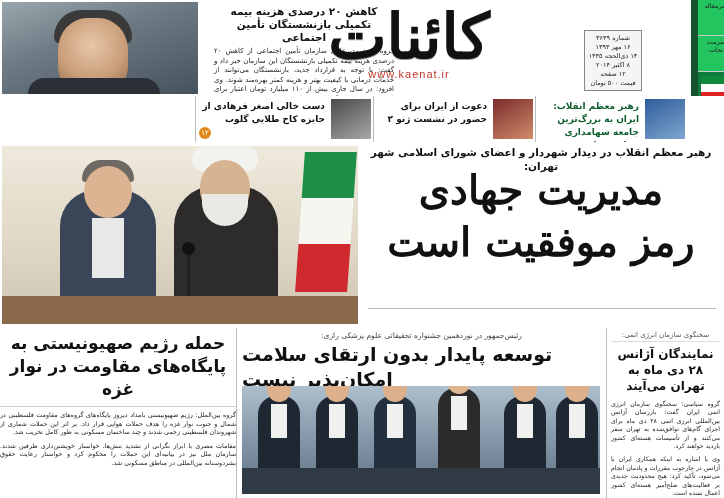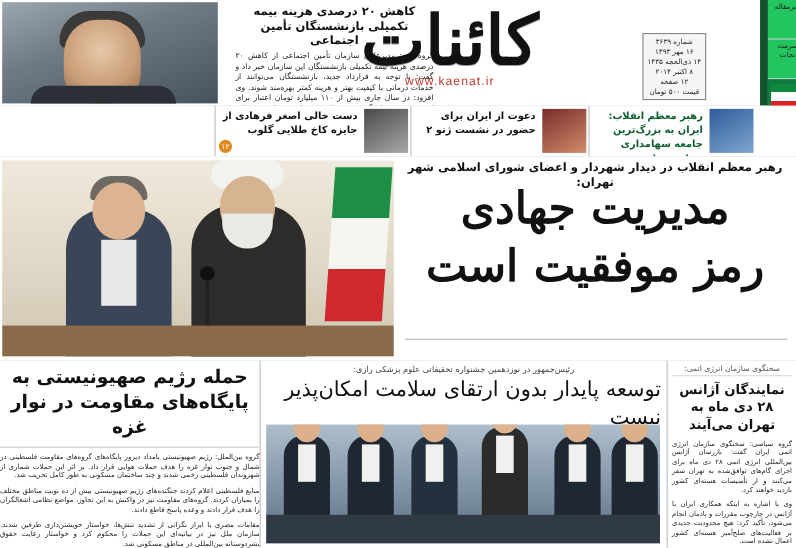--- a/index.html
+++ b/index.html
@@ -159,21 +159,21 @@
   .cr-title{font-size:12px;font-weight:bold;line-height:16px;color:#111;text-align:center;margin-top:4px;}
   .cr-body{font-size:6.2px;line-height:8.4px;color:#222;text-align:justify;margin-top:6px;}
   .cr-body p{margin:0 0 5px 0;}
 
   
   .col-mid{
     position:absolute;right:118px;top:0;width:370px;height:170px;border-left:1px solid #bbb;
     box-sizing:border-box;padding:3px 5px;
   }
   .cm-kicker{font-size:7.5px;color:#444;text-align:center;}
-  .cm-title{font-size:19px;font-weight:normal;color:#111;text-align:right;line-height:25px;margin-top:2px;}
+  .cm-title{font-size:19px;font-weight:bold;color:#111;text-align:left;line-height:25px;margin-top:2px;}
   .cm-photo{position:absolute;left:5px;bottom:4px;width:358px;height:108px;overflow:hidden;background:#cfd6dd;}
   .cmp-bg{position:absolute;inset:0;background:linear-gradient(180deg,#aebecb 0%,#7f93a5 55%,#5d6f80 100%);}
   .cmp-stage{position:absolute;left:0;bottom:0;width:358px;height:26px;background:#2f3a45;}
   .fig{position:absolute;bottom:24px;width:42px;height:74px;border-radius:18px 18px 0 0;background:#1f2733;}
   .fig .h{position:absolute;left:9px;top:-20px;width:24px;height:26px;border-radius:50%;background:#dcb08a;}
   .fig .sh{position:absolute;left:13px;top:8px;width:16px;height:34px;background:#f0f0ee;}
   .f1{left:16px;}
   .f2{left:74px;}
   .f3{left:132px;background:#23303e;}
   .f4{left:196px;height:82px;background:#2b2b2b;}
@@ -317,21 +317,20 @@
           </div>
         <div class="cmp-stage"></div>
       </div>
     </div>
 
     <div class="col-left">
       <div class="cl-title">حمله رژیم صهیونیستی به پایگاه‌های مقاومت در نوار غزه</div>
       <div class="cl-rule"></div>
       <div class="cl-body">
         <p>گروه بین‌الملل: رژیم صهیونیستی بامداد دیروز پایگاه‌های گروه‌های مقاومت فلسطینی در شمال و جنوب نوار غزه را هدف حملات هوایی قرار داد. بر اثر این حملات شماری از شهروندان فلسطینی زخمی شدند و چند ساختمان مسکونی به طور کامل تخریب شد.</p>
-        <p>منابع فلسطینی اعلام کردند جنگنده‌های رژیم صهیونیستی بیش از ده نوبت مناطق مختلف را بمباران کردند. گروه‌های مقاومت نیز در واکنش به این تجاوز، مواضع نظامی اشغالگران را هدف قرار دادند و وعده پاسخ قاطع دادند.</p>
         <p>مقامات مصری با ابراز نگرانی از تشدید تنش‌ها، خواستار خویشتن‌داری طرفین شدند. سازمان ملل نیز در بیانیه‌ای این حملات را محکوم کرد و خواستار رعایت حقوق بشردوستانه بین‌المللی در مناطق مسکونی شد.</p>
 
       </div>
     </div>
 
   </div>
 
 </div>
 
 </body></html>

